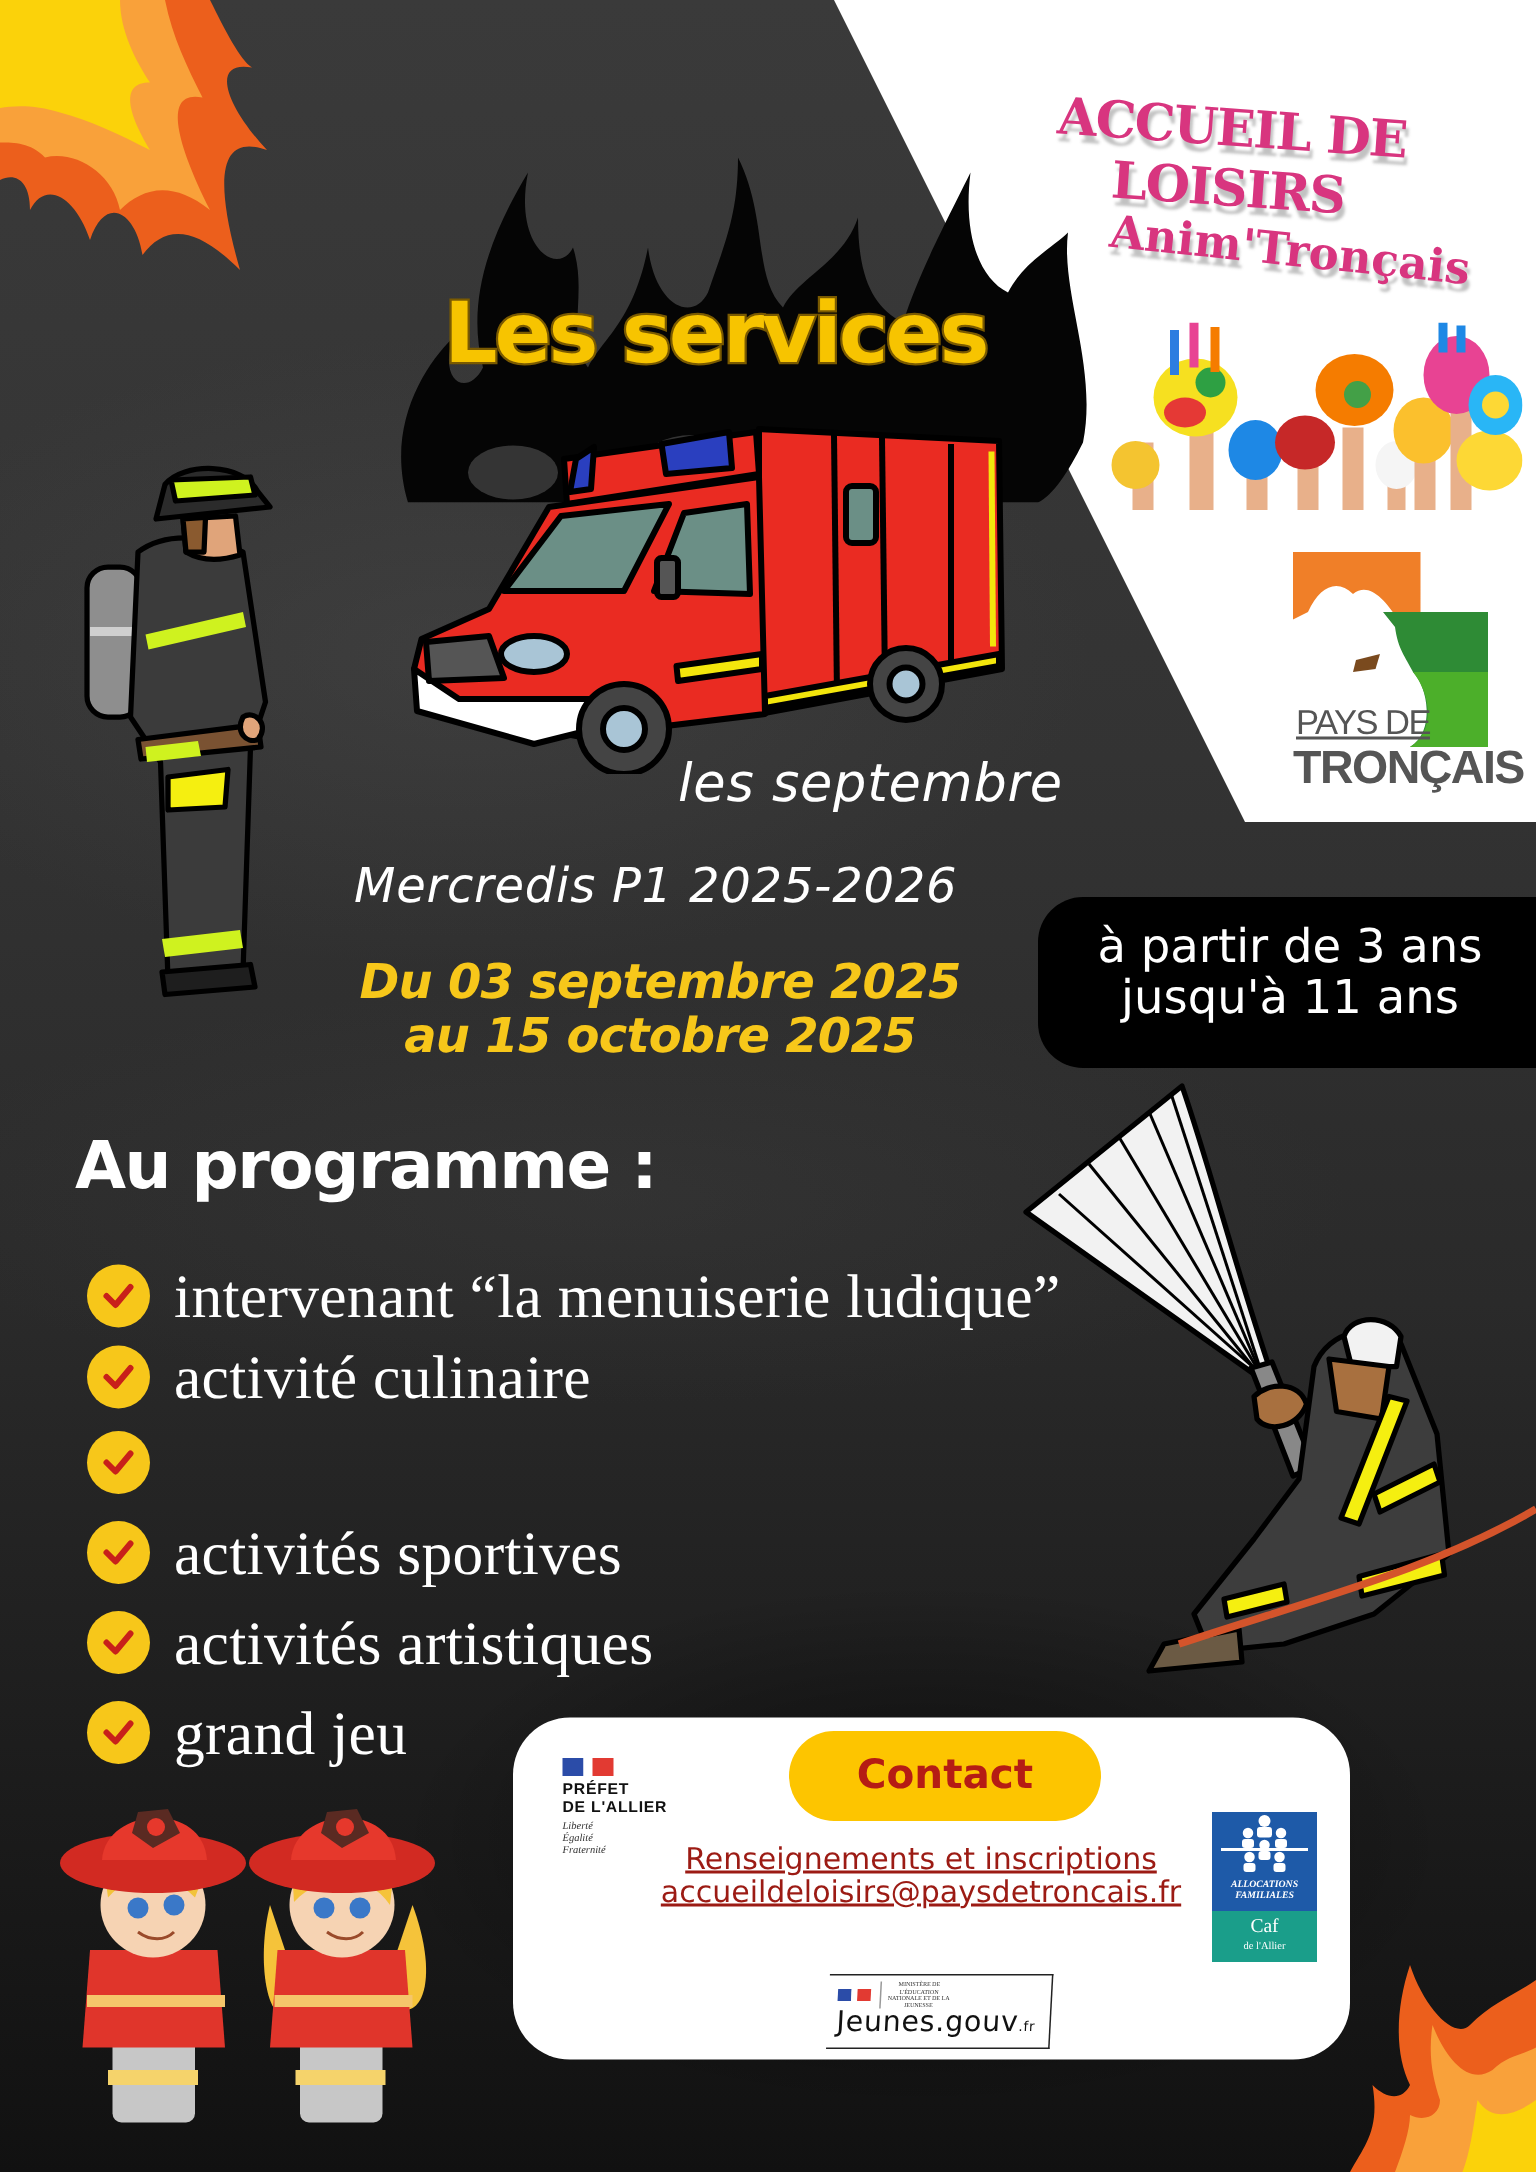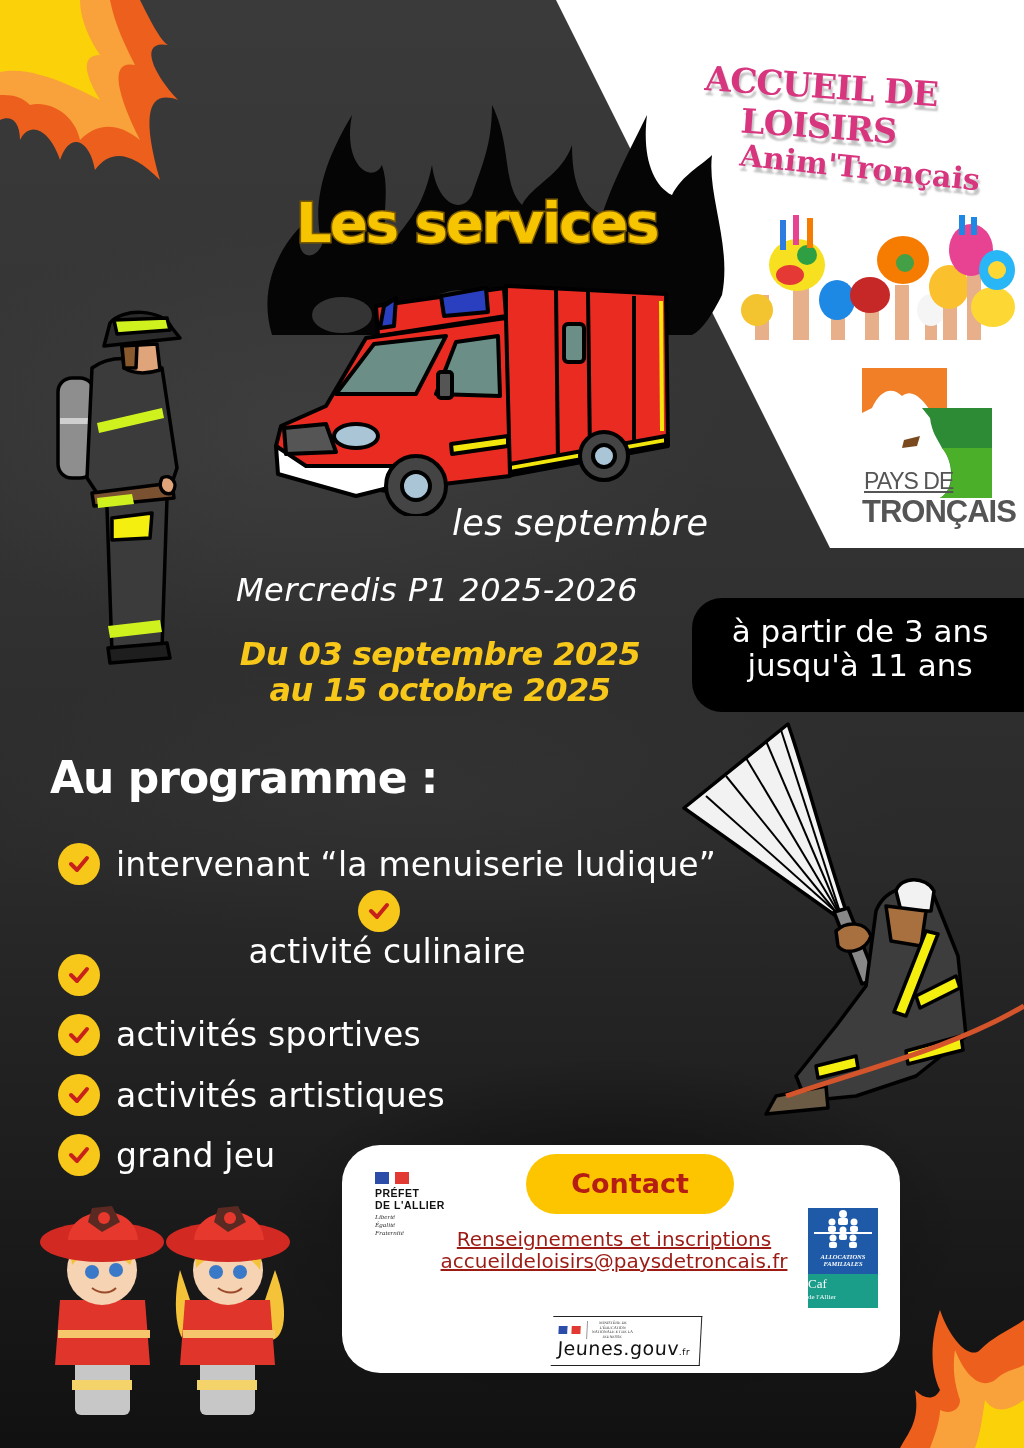--- a/index.html
+++ b/index.html
@@ -38,36 +38,36 @@
 
   .age-pill { position:absolute; left:692px; top:598px; width:360px; height:114px; background:#000; border-radius:30px 0 0 30px; }
   .age-text { position:absolute; left:700px; top:614px; width:320px; text-align:center; color:#fff; font-size:31px; line-height:34px; font-family:"DejaVu Sans", sans-serif; }
 
   .programme-title { position:absolute; left:50px; top:752px; color:#fff; font-weight:bold; font-size:44px; letter-spacing:-1px; }
 
   .prog-list { position:absolute; left:58px; top:838px; margin:0; padding:0; list-style:none; }
   .prog-item { position:relative; height:58px; display:flex; align-items:center; }
   .check { width:42px; height:42px; border-radius:50%; background:#f7c71a; display:flex; align-items:center; justify-content:center; margin-right:16px; flex-shrink:0; }
   .check svg { width:26px; height:26px; }
-  .prog-label { color:#fff; font-size:33px; white-space:nowrap; letter-spacing:0.2px; }
+  .prog-label { color:#fff; font-size:41px; white-space:nowrap; letter-spacing:0.2px;font-family:Liberation Serif, serif; }
 
   .contact-box { position:absolute; left:342px; top:1145px; width:558px; height:228px; background:#fff; border-radius:38px; }
   .contact-btn { position:absolute; left:526px; top:1154px; width:208px; height:60px; background:#fdc500; border-radius:30px; text-align:center; line-height:60px; color:#b51c14; font-weight:bold; font-size:27px; }
   .contact-lines { position:absolute; left:414px; top:1228px; width:400px; text-align:center; color:#9c1b14; font-size:20px; line-height:22px; }
   .contact-lines span { display:block; text-decoration:underline; }
 
   .prefet { position:absolute; left:375px; top:1172px; width:80px; }
   .prefet-flag { display:flex; height:12px; width:34px; }
   .prefet-title { font-family:"Liberation Sans", sans-serif; font-weight:bold; font-size:10.5px; line-height:12px; color:#111; margin-top:3px; letter-spacing:0.5px; }
   .prefet-motto { font-family:"Liberation Serif", serif; font-style:italic; font-size:7px; line-height:8px; color:#333; margin-top:2px; }
 
   .caf { position:absolute; left:808px; top:1208px; width:70px; height:100px; }
   .caf-top { height:66px; background:#1e5aa8; color:#fff; text-align:center; position:relative; }
   .caf-top .alloc { position:absolute; left:0; right:0; top:45px; font-family:"Liberation Serif", serif; font-style:italic; font-weight:bold; font-size:6.5px; line-height:7px; }
-  .caf-bot { height:34px; background:#1a9e8a; color:#fff; font-family:"Liberation Serif", serif; }
+  .caf-bot { height:34px; background:#1a9e8a; color:#fff; text-align:center; font-family:"Liberation Serif", serif; }
   .caf-bot .c1 { font-size:13px; line-height:16px; padding-top:2px; }
   .caf-bot .c2 { font-size:7px; line-height:10px; }
 
   .jeunes { position:absolute; left:552px; top:1316px; width:148px; height:48px; border:1px solid #222; border-left:none; background:#fff; transform:skewX(-3deg); }
   .jeunes-top { position:absolute; left:6px; top:4px; display:flex; align-items:center; }
   .jeunes-ministry { font-family:"Liberation Serif", serif; font-size:4px; line-height:4.5px; color:#333; margin-left:6px; border-left:1px solid #999; padding-left:4px; width:42px; text-align:center; }
   .jeunes-text { position:absolute; left:6px; top:20px; font-family:"DejaVu Sans", sans-serif; font-size:19px; color:#111; letter-spacing:0.5px; }
   .jeunes-text small { font-size:9px; }
 </style>
 </head>
@@ -212,21 +212,21 @@
   <div class="programme-title">Au programme :</div>
   <ul class="prog-list">
     <li class="prog-item" style="height:52px;">
       <span class="check">
           <svg viewBox="0 0 26 26">
             <path d="M5,13 L11,19 L21,7" fill="none" stroke="#c8201a" stroke-width="4" stroke-linecap="round" stroke-linejoin="round"></path>
           </svg>
         </span>
       <span class="prog-label"> intervenant “la menuiserie ludique”</span>
     </li>
-    <li class="prog-item" style="height:56px;flex-direction:column;">
+    <li class="prog-item" style="height:56px;">
       <span class="check">
           <svg viewBox="0 0 26 26">
             <path d="M5,13 L11,19 L21,7" fill="none" stroke="#c8201a" stroke-width="4" stroke-linecap="round" stroke-linejoin="round"></path>
           </svg>
         </span>
       <span class="prog-label">activité culinaire</span>
     </li>
     <li class="prog-item" style="height:58px;">
       <span class="check">
           <svg viewBox="0 0 26 26">

